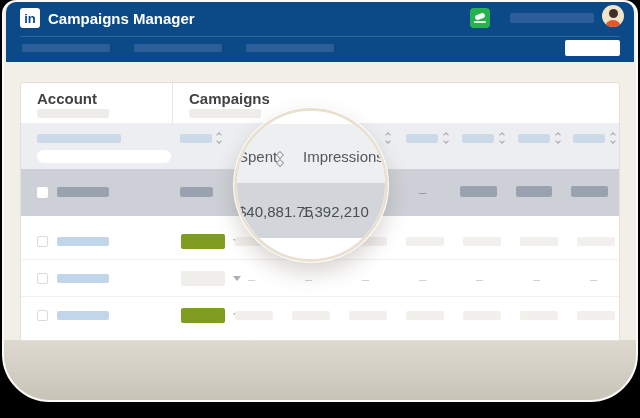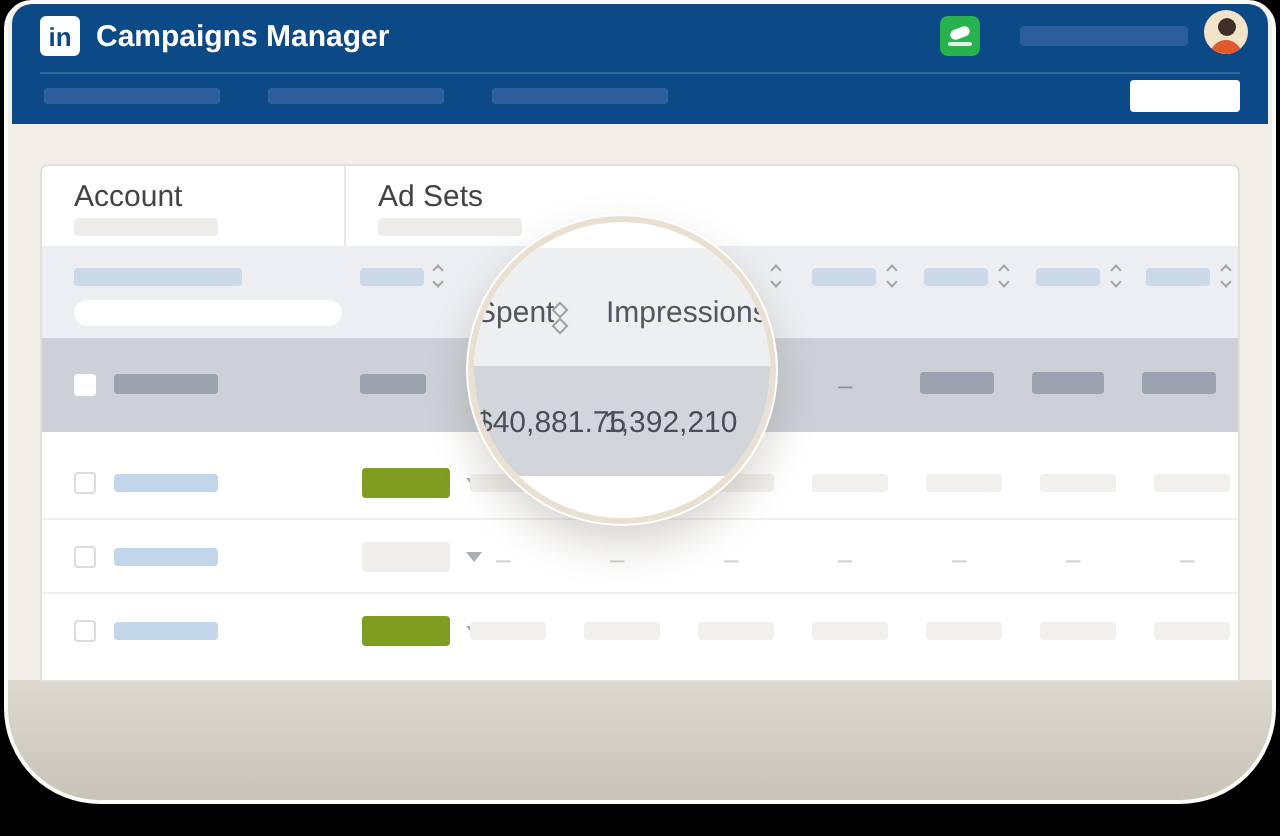--- a/index.html
+++ b/index.html
@@ -31,21 +31,21 @@
   .avatar .head { position:absolute; left:7px; top:4px; width:9px; height:9px; border-radius:50%; background:#3f2f28; }
   .avatar .body { position:absolute; left:3px; bottom:-3px; width:16px; height:10px;
                   border-radius:8px 8px 0 0; background:#e2572b; }
   .topbar-divider { position:absolute; left:14px; right:14px; top:34px; border-top:1px solid rgba(255,255,255,.16); }
   .nav-ph { position:absolute; top:42px; height:8px; width:88px; background:#2c5f99; border-radius:2px; }
   .nav-btn { position:absolute; left:559px; top:38px; width:55px; height:16px; background:#fff; border-radius:2px; border:0; }
 
   
   .card { position:absolute; left:20px; top:82px; width:600px; height:259px; background:#fff;
           border:1px solid #e4e0d9; border-radius:4px 4px 0 0; z-index:2; }
-  .tabs { position:absolute; left:0; top:0; width:100%; height:44px; display:flex; }
+  .tabs { position:absolute; left:0; top:0; width:100%; height:44px; display:flex;font-weight:bold; }
   .tab { position:relative; height:40px; border-right:1px solid #eae7e1; }
   .tab:last-child { border-right:none; }
   .tab .lbl { position:absolute; left:16px; top:7px; font-size:15px; color:#434343; }
   .tab .ph  { position:absolute; left:16px; top:26px; width:72px; height:9px; background:#efedea; border-radius:2px; }
 
   .thead { position:absolute; left:0; top:40px; width:100%; height:46px; background:#eceef1; }
   .bar { position:absolute; border-radius:2px; }
   .b-blue  { background:#cbd9e9; height:9px; top:11px; }
   .b-dark  { background:#99a2ae; }
   .b-light { background:#f2f0ed; height:9px; }
@@ -111,22 +111,22 @@
     <button class="nav-btn"></button>
   </div>
 
   <div class="card">
 
     <div class="tabs">
       <div class="tab" style="width:152px">
         <div class="lbl">Account</div>
         <div class="ph"></div>
       </div>
-      <div class="tab" style="width:150px">
-        <div class="lbl">Ad Sets</div>
+      <div class="tab" style="width:152px">
+        <div class="lbl">Campaigns</div>
         <div class="ph"></div>
       </div>
     </div>
 
     <div class="thead">
       <div class="bar b-blue" style="left:16px;width:84px"></div>
       <input class="search" style="">
       <div class="bar b-blue" style="left:159px;width:32px"></div>
       <div class="sort" style="left:196px;top:10px">
           <span class="chev u"></span>

